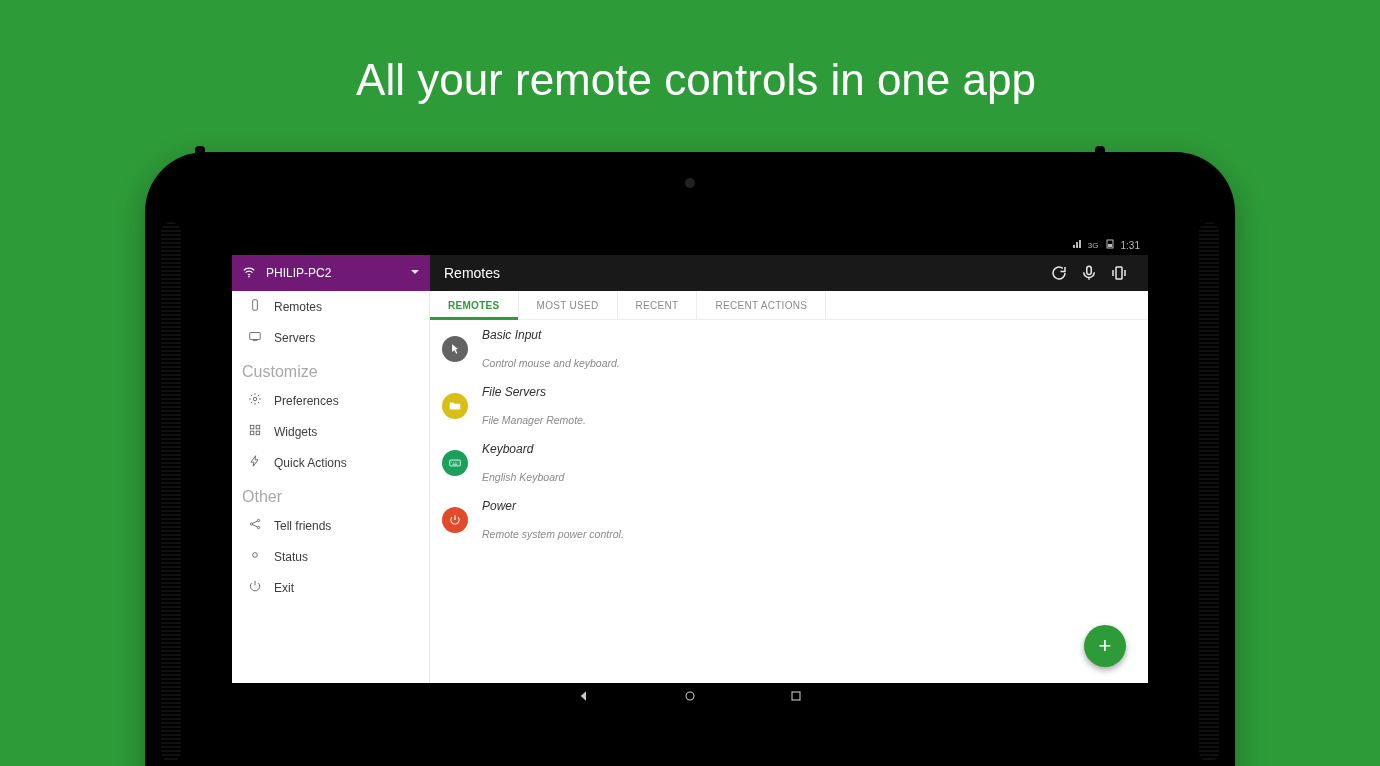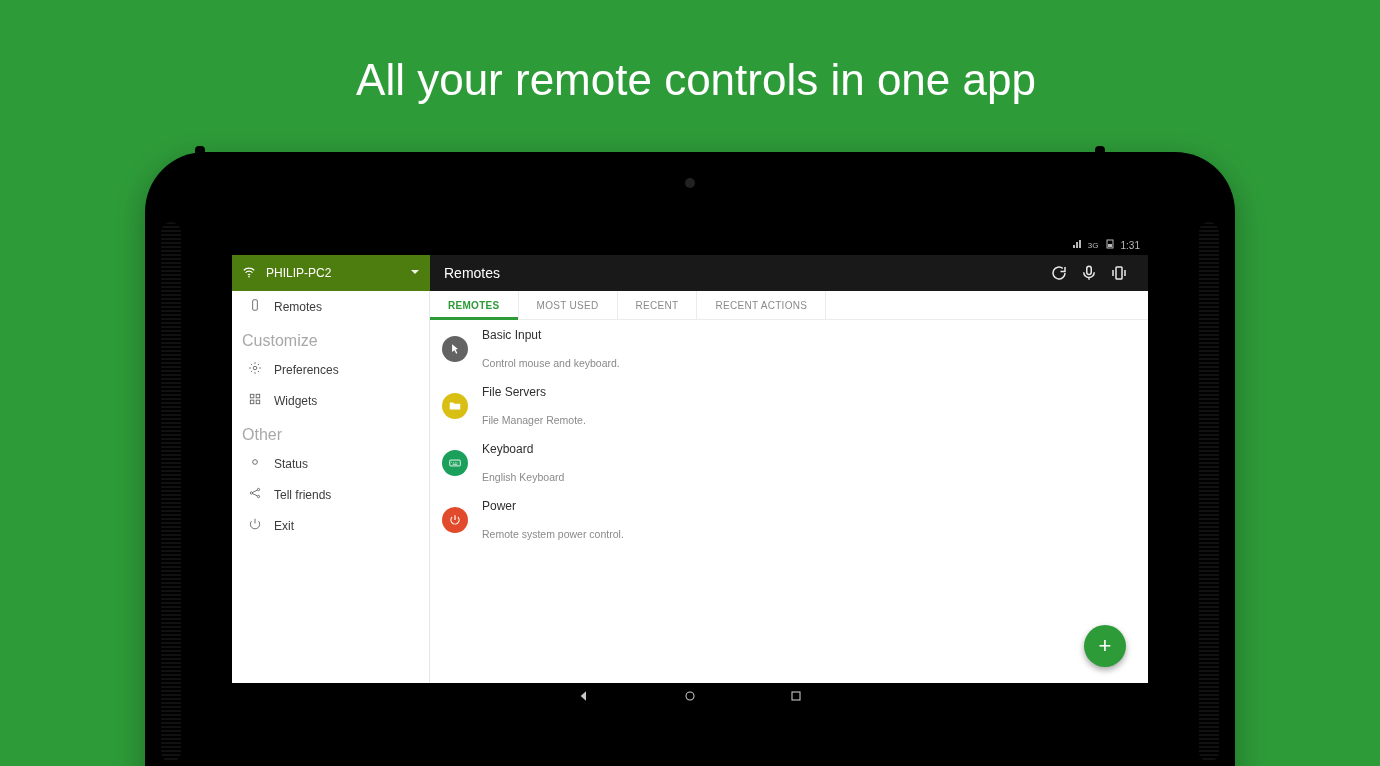--- a/index.html
+++ b/index.html
@@ -82,21 +82,21 @@
     justify-content:flex-end;
     align-items:center;
     gap:6px;
   }
   .android-status svg{width:10px;height:10px;}
 
   
   .appbars { display:flex; height:36px; }
   .sidebar-head {
     width:198px;
-    background:#4d7c0f;
+    background:#701a75;
     color:#fff;
     display:flex;
     align-items:center;
     padding:0 10px;
     font-size:12px;
     font-weight:500;
     gap:10px;
     position:relative;
   }
   .sidebar-head .dd{position:absolute;right:10px;top:50%;transform:translateY(-50%);opacity:.9;}
@@ -168,20 +168,21 @@
     content:"";
     position:absolute;
     left:0;right:0;bottom:-1px;height:3px;background:#2e9b39;
   }
 
   .list{flex:1;overflow:auto;}
   .remote{
     display:flex;align-items:center;gap:14px;
     padding:8px 16px 8px 12px;
     cursor:pointer;
+    font-style:italic;
   }
   .remote .ico{
     width:26px;height:26px;border-radius:50%;
     display:flex;align-items:center;justify-content:center;
     flex-shrink:0;
   }
   .remote .ico svg{width:14px;height:14px;fill:#fff;}
   .remote .txt .t{font-size:12px;color:#2f2f2f;font-weight:500;}
   .remote .txt .s{font-size:10.5px;color:#8a8a8a;margin-top:15px;}
 
@@ -269,54 +270,67 @@
 
     <div class="body">
 
       <div class="sidebar">
         <div class="side-item">
           <span><svg viewBox="0 0 24 24">
                 <rect x="8" y="3" width="8" height="18" rx="2"></rect>
               </svg></span>
           <span>Remotes</span>
         </div>
+        <div class="side-item">
+          <span><svg viewBox="0 0 24 24">
+                <rect x="3" y="6" width="18" height="12" rx="1"></rect>
+                <path d="M8 20h8"></path>
+              </svg></span>
+          <span>Servers</span>
+        </div>
 
         <div class="side-section">Customize</div>
         <div class="side-item">
           <span><svg viewBox="0 0 24 24">
                 <circle cx="12" cy="12" r="3"></circle>
                 <path d="M12 2v3M12 19v3M2 12h3M19 12h3M5 5l2 2M17 17l2 2M19 5l-2 2M5 19l2-2"></path>
               </svg></span>
           <span>Preferences</span>
         </div>
         <div class="side-item">
           <span><svg viewBox="0 0 24 24">
                 <rect x="4" y="4" width="6" height="6"></rect>
                 <rect x="14" y="4" width="6" height="6"></rect>
                 <rect x="4" y="14" width="6" height="6"></rect>
                 <rect x="14" y="14" width="6" height="6"></rect>
               </svg></span>
           <span>Widgets</span>
         </div>
+        <div class="side-item">
+          <span><svg viewBox="0 0 24 24">
+                <path d="M13 3 5 14h5l-1 7 8-11h-5z"></path>
+              </svg></span>
+          <span>Quick Actions</span>
+        </div>
 
         <div class="side-section">Other</div>
-        <div class="side-item">
-          <span><svg viewBox="0 0 24 24">
-                <circle cx="12" cy="12" r="4"></circle>
-              </svg></span>
-          <span>Status</span>
-        </div>
         <div class="side-item">
           <span><svg viewBox="0 0 24 24">
                 <circle cx="6" cy="12" r="2"></circle>
                 <circle cx="18" cy="6" r="2"></circle>
                 <circle cx="18" cy="18" r="2"></circle>
                 <path d="M8 11l8-4M8 13l8 4"></path>
               </svg></span>
           <span>Tell friends</span>
+        </div>
+        <div class="side-item">
+          <span><svg viewBox="0 0 24 24">
+                <circle cx="12" cy="12" r="4"></circle>
+              </svg></span>
+          <span>Status</span>
         </div>
         <div class="side-item">
           <span><svg viewBox="0 0 24 24">
                 <path d="M12 3v8"></path>
                 <path d="M6 7a8 8 0 1 0 12 0"></path>
               </svg></span>
           <span>Exit</span>
         </div>
       </div>
 

